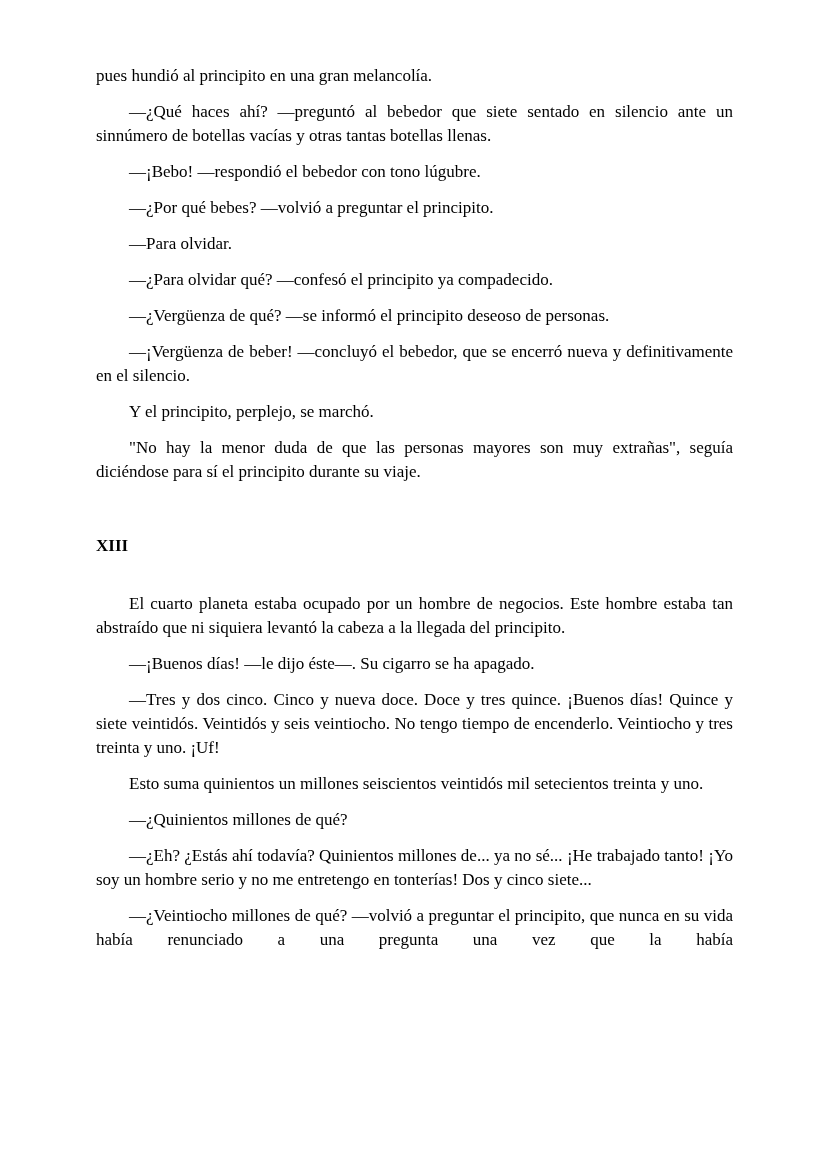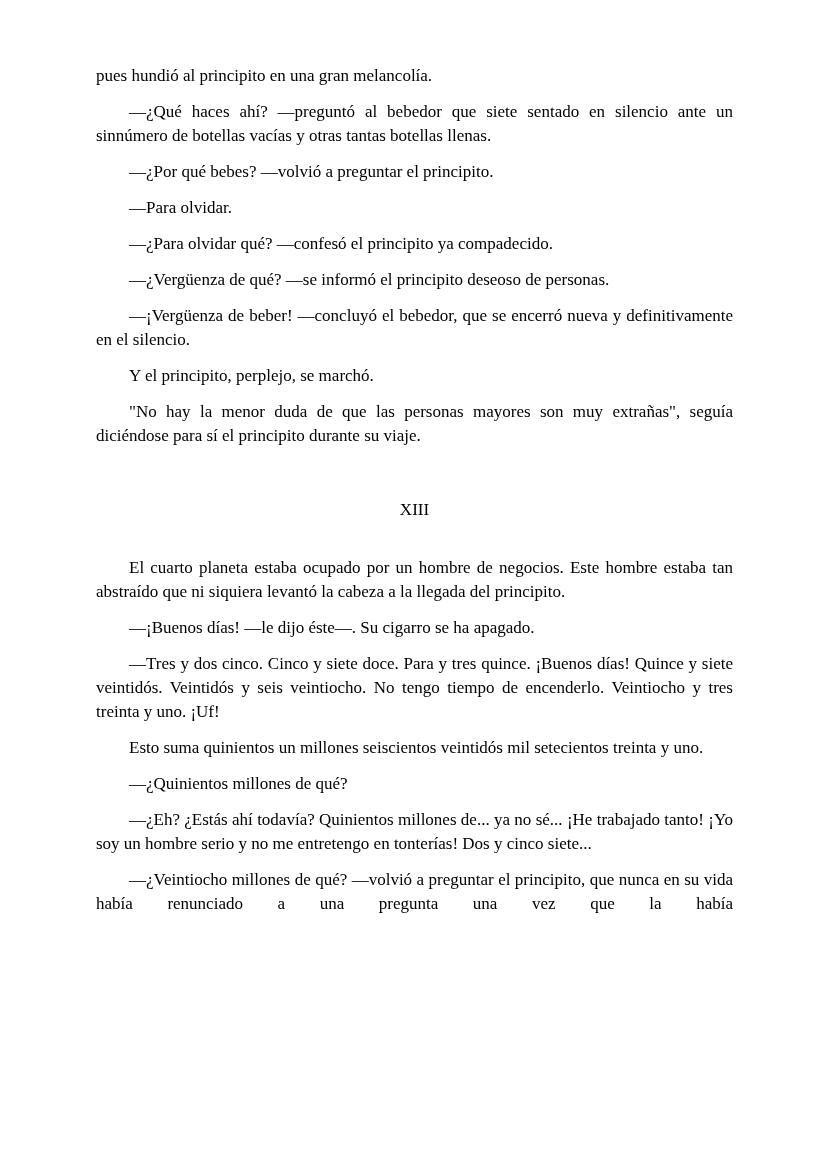--- a/index.html
+++ b/index.html
@@ -26,44 +26,45 @@
     text-indent: 33px;
   }
   .para.continuation {
     text-indent: 0;
   }
   .para.justify-last {
     text-align-last: justify;
   }
   .chapter-heading {
     font-size: 17px;
-    font-weight: normal;
-    text-align: center;
+    font-weight: bold;
+    text-align: left;
     margin: 50px 0 34px 0;
     line-height: 24px;
   }
 </style>
 </head>
 <body>
 
 <div class="page">
 
   <p class="para continuation">pues hundió al principito en una gran melancolía.</p>
   <p class="para">—¿Qué haces ahí? —preguntó al bebedor que siete sentado en silencio ante un sinnúmero de botellas vacías y otras tantas botellas llenas.</p>
+  <p class="para">—¡Bebo! —respondió el bebedor con tono lúgubre.</p>
   <p class="para">—¿Por qué bebes? —volvió a preguntar el principito.</p>
   <p class="para">—Para olvidar.</p>
   <p class="para">—¿Para olvidar qué? —confesó el principito ya compadecido.</p>
   <p class="para">—¿Vergüenza de qué? —se informó el principito deseoso de personas.</p>
   <p class="para">—¡Vergüenza de beber! —concluyó el bebedor, que se encerró nueva y definitivamente en el silencio.</p>
   <p class="para">Y el principito, perplejo, se marchó.</p>
   <p class="para">"No hay la menor duda de que las personas mayores son muy extrañas", seguía diciéndose para sí el principito durante su viaje.</p>
 
   <h2 class="chapter-heading">XIII</h2>
 
   <p class="para">El cuarto planeta estaba ocupado por un hombre de negocios. Este hombre estaba tan abstraído que ni siquiera levantó la cabeza a la llegada del principito.</p>
   <p class="para">—¡Buenos días! —le dijo éste—. Su cigarro se ha apagado.</p>
-  <p class="para">—Tres y dos cinco. Cinco y siete doce. Para y tres quince. ¡Buenos días! Quince y siete veintidós. Veintidós y seis veintiocho. No tengo tiempo de encenderlo. Veintiocho y tres treinta y uno. ¡Uf!</p>
+  <p class="para">—Tres y dos cinco. Cinco y nueva doce. Doce y tres quince. ¡Buenos días! Quince y siete veintidós. Veintidós y seis veintiocho. No tengo tiempo de encenderlo. Veintiocho y tres treinta y uno. ¡Uf!</p>
   <p class="para">Esto suma quinientos un millones seiscientos veintidós mil setecientos treinta y uno.</p>
   <p class="para">—¿Quinientos millones de qué?</p>
   <p class="para">—¿Eh? ¿Estás ahí todavía? Quinientos millones de... ya no sé... ¡He trabajado tanto! ¡Yo soy un hombre serio y no me entretengo en tonterías! Dos y cinco siete...</p>
   <p class="para justify-last">—¿Veintiocho millones de qué? —volvió a preguntar el principito, que nunca en su vida había renunciado a una pregunta una vez que la había</p>
 
 </div>
 
 </body></html>

